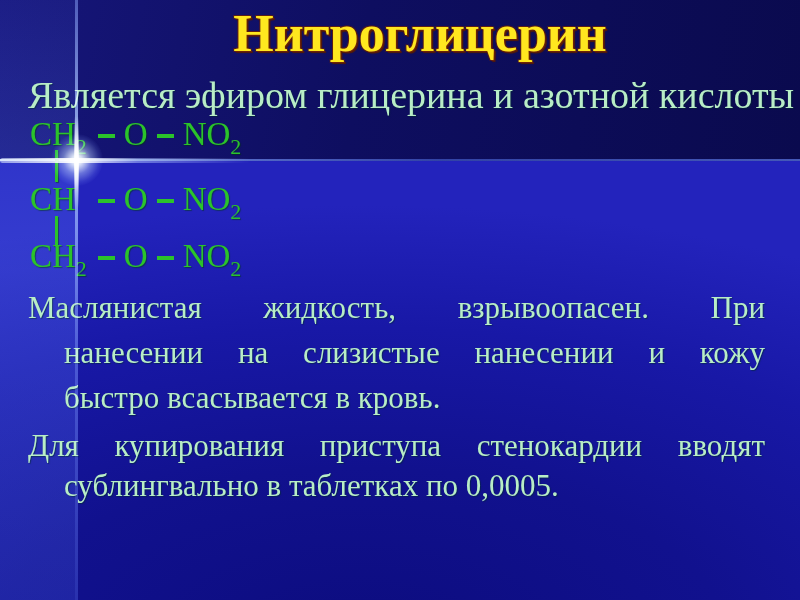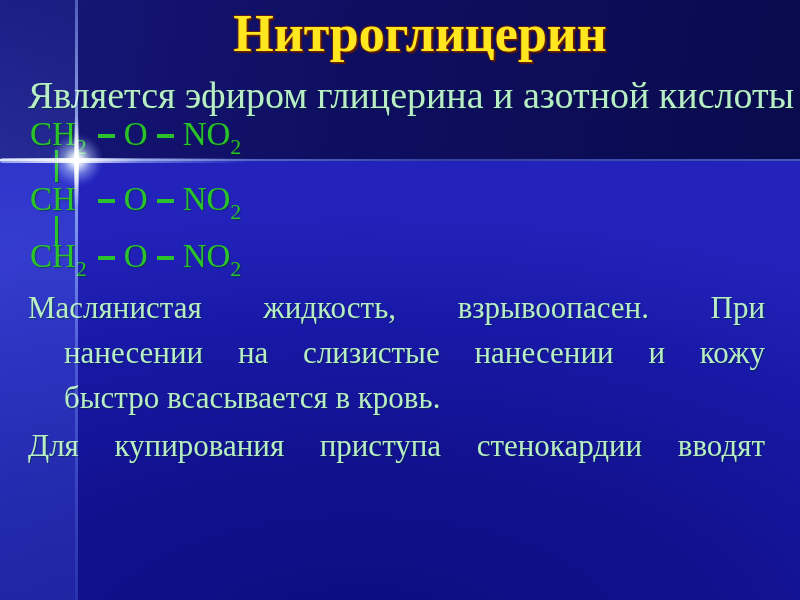--- a/index.html
+++ b/index.html
@@ -128,14 +128,15 @@
 
   <div class="frow frow-3">
     <span>CH</span><span class="fsub">2</span><span class="hbond"></span><span>O</span><span class="hbond"></span><span>NO</span><span class="fsub">2</span>
   </div>
 
   <div class="ln ln-flush ln-justify p1-l1">Маслянистая жидкость, взрывоопасен. При</div>
   <div class="ln ln-indent ln-justify p1-l2">нанесении на слизистые нанесении и кожу</div>
   <div class="ln ln-flush ln-justify p2-l1">Для купирования приступа стенокардии вводят</div>
 
   <div class="ln ln-indent p1-l3">быстро всасывается в кровь.</div>
+  <div class="ln ln-indent p2-l2">сублингвально в таблетках по 0,0005.</div>
 
 </div>
 
 </body></html>

